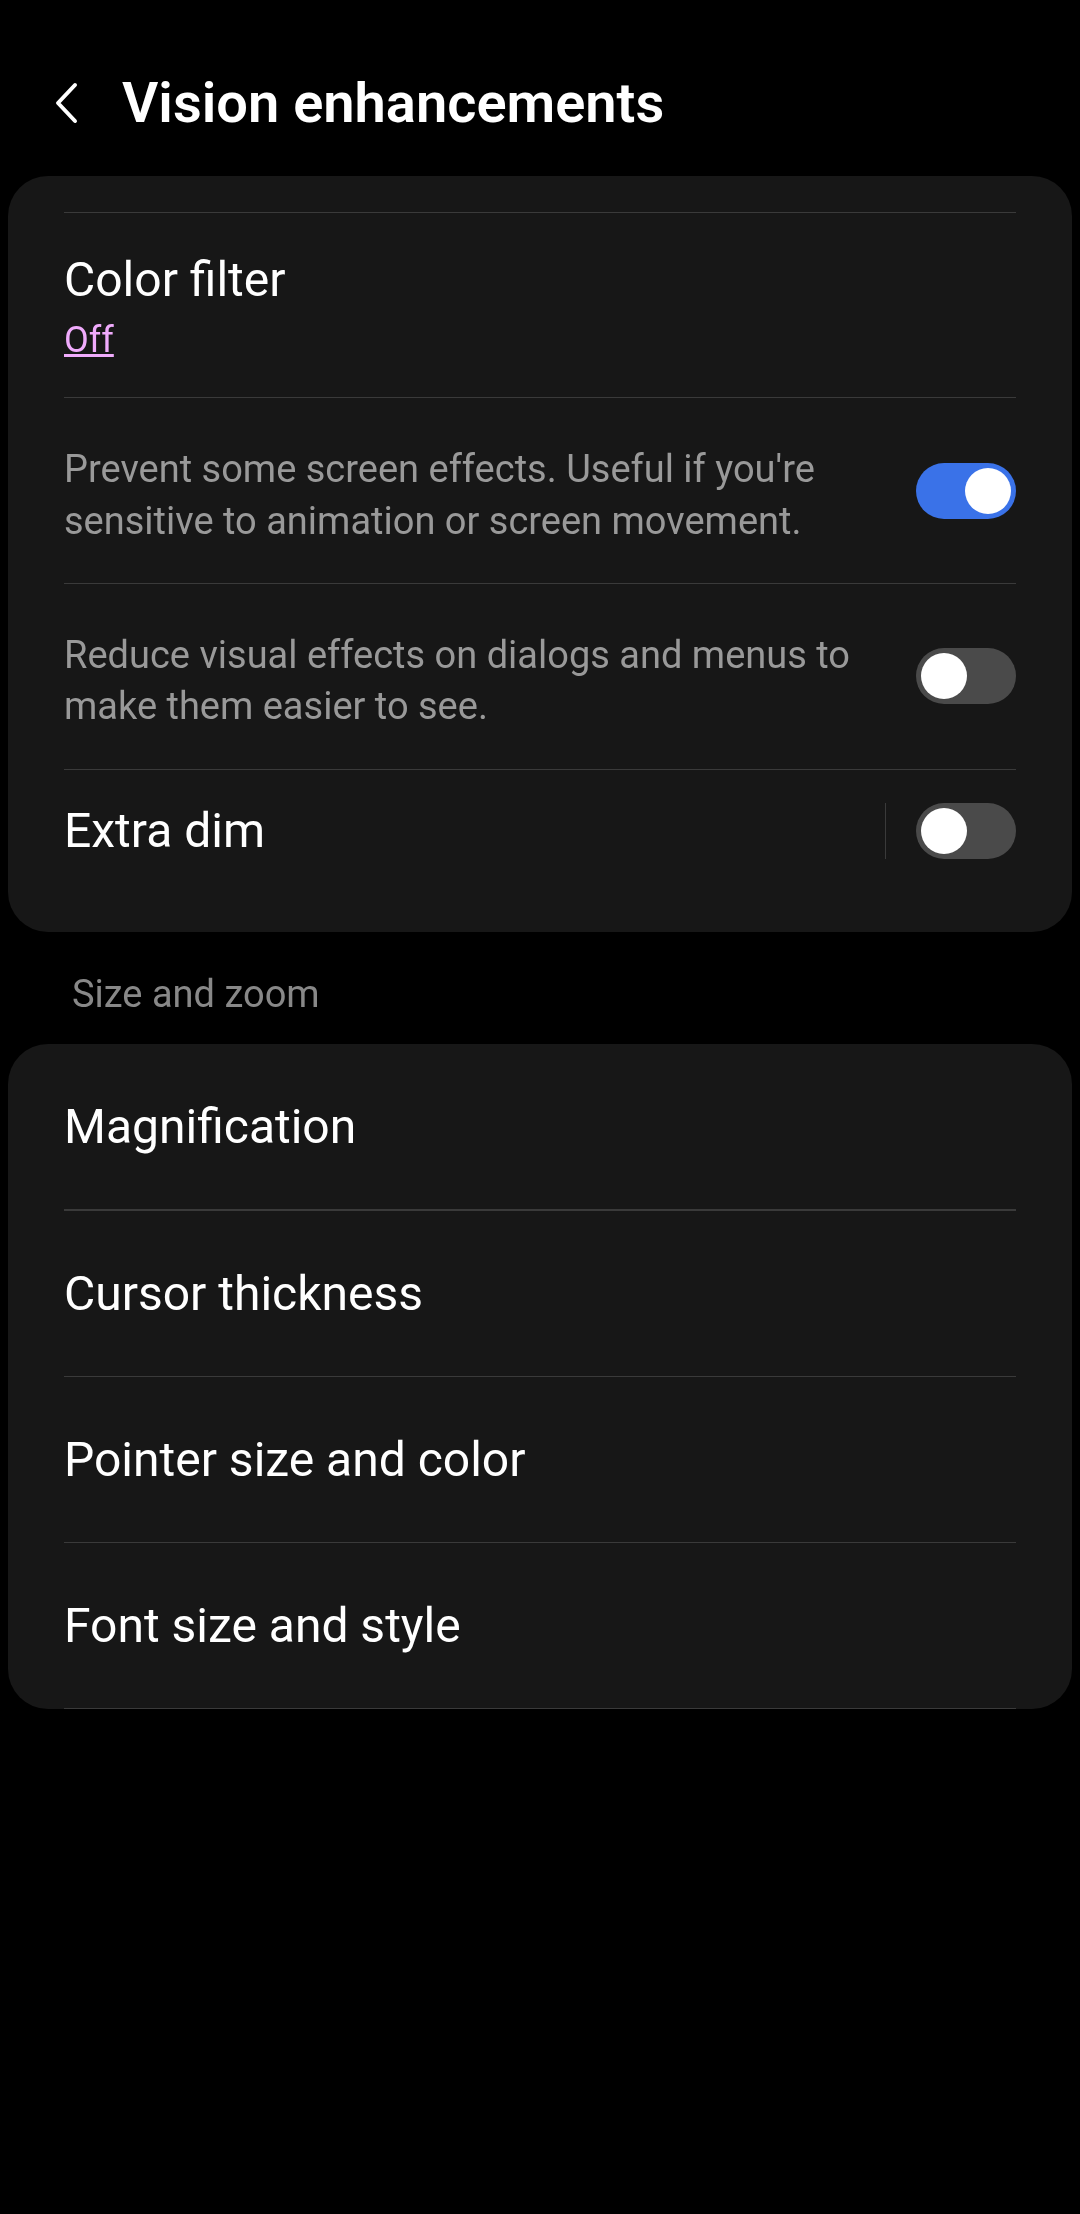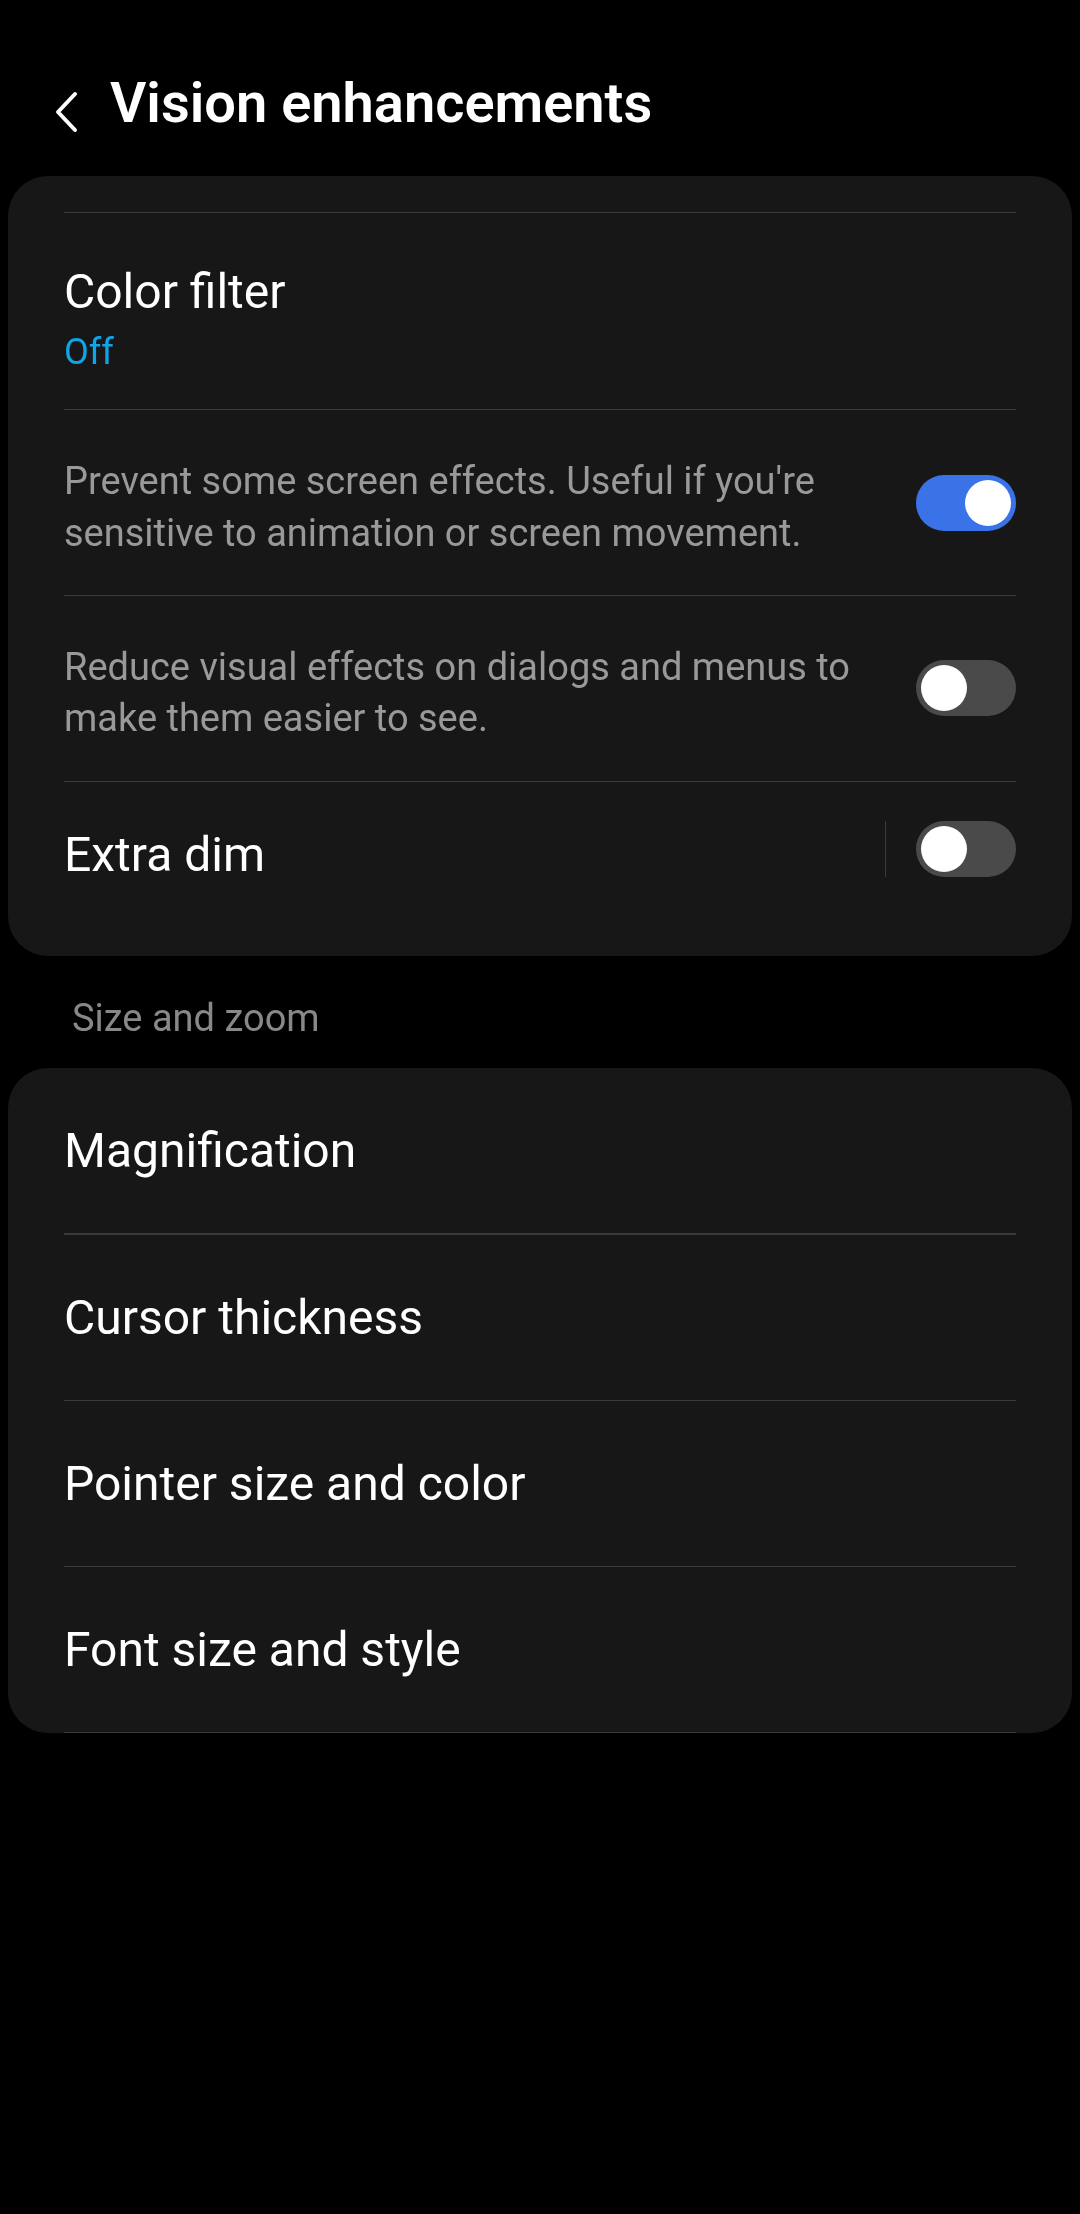--- a/index.html
+++ b/index.html
@@ -12,23 +12,23 @@
     body {
       background: #000000;
       color: #ffffff;
       width: 1080px;
       height: 2214px;
       overflow: hidden;
     }
     
     .header {
       display: flex;
-      align-items: flex-end;
+      align-items: center;
       padding: 70px 40px 40px 50px;
-      gap: 28px;
+      gap: 40px;
     }
     
     .back-icon {
       width: 32px;
       height: 48px;
       display: flex;
       align-items: center;
       justify-content: center;
       cursor: pointer;
     }
@@ -67,27 +67,27 @@
     .list-item-content {
       flex: 1;
       padding-right: 30px;
     }
     
     .list-item-title {
       font-size: 48px;
       font-weight: 400;
       color: #ffffff;
       line-height: 1.3;
-      margin-top: 12px;
     }
     
     .list-item-status {
       font-size: 36px;
-      color: #0ea5e9;
+      color: #f0abfc;
       margin-top: 8px;
+      text-decoration: underline;
     }
     
     .list-item-description {
       font-size: 38px;
       color: #999999;
       margin-top: 10px;
       line-height: 1.35;
     }
     
     .divider {

